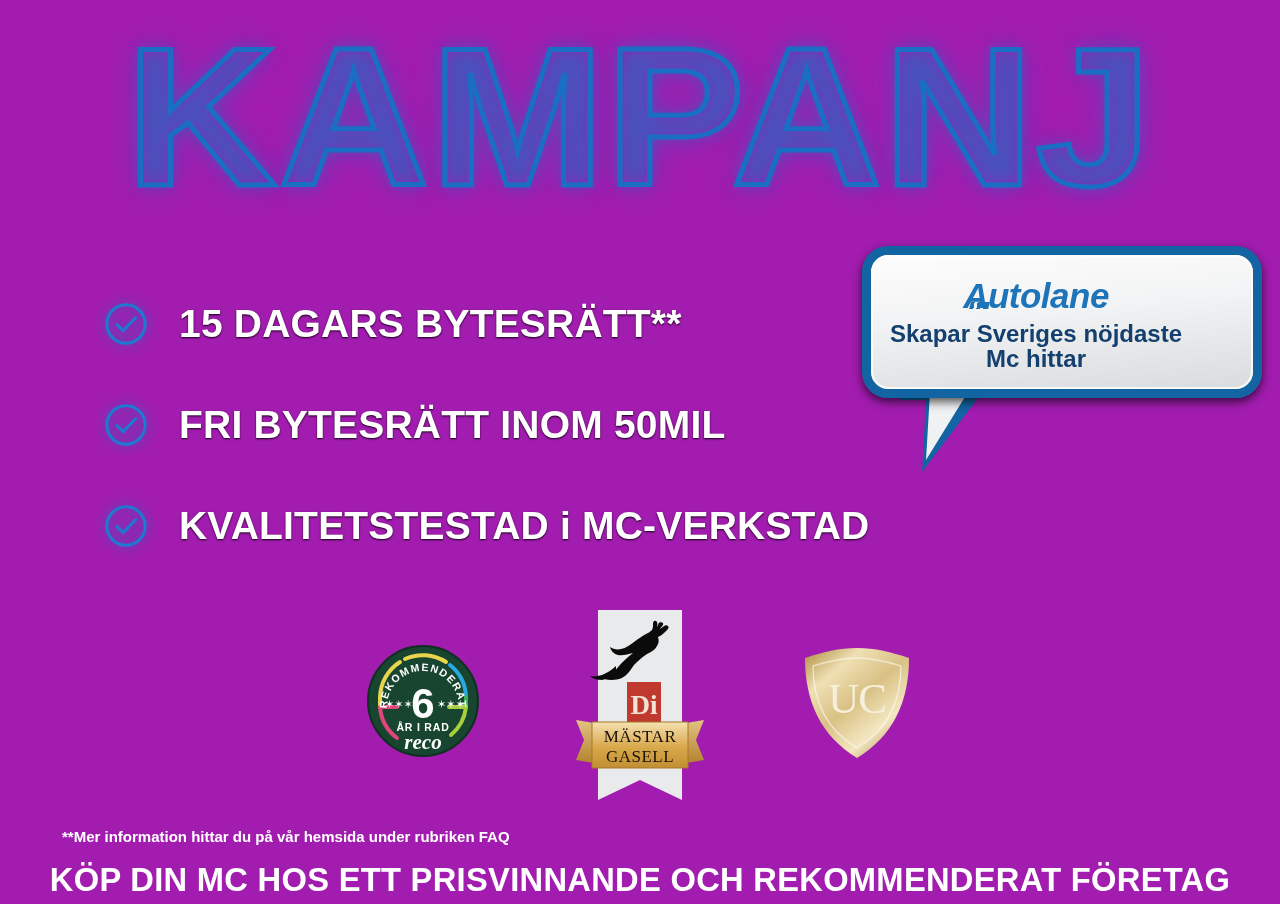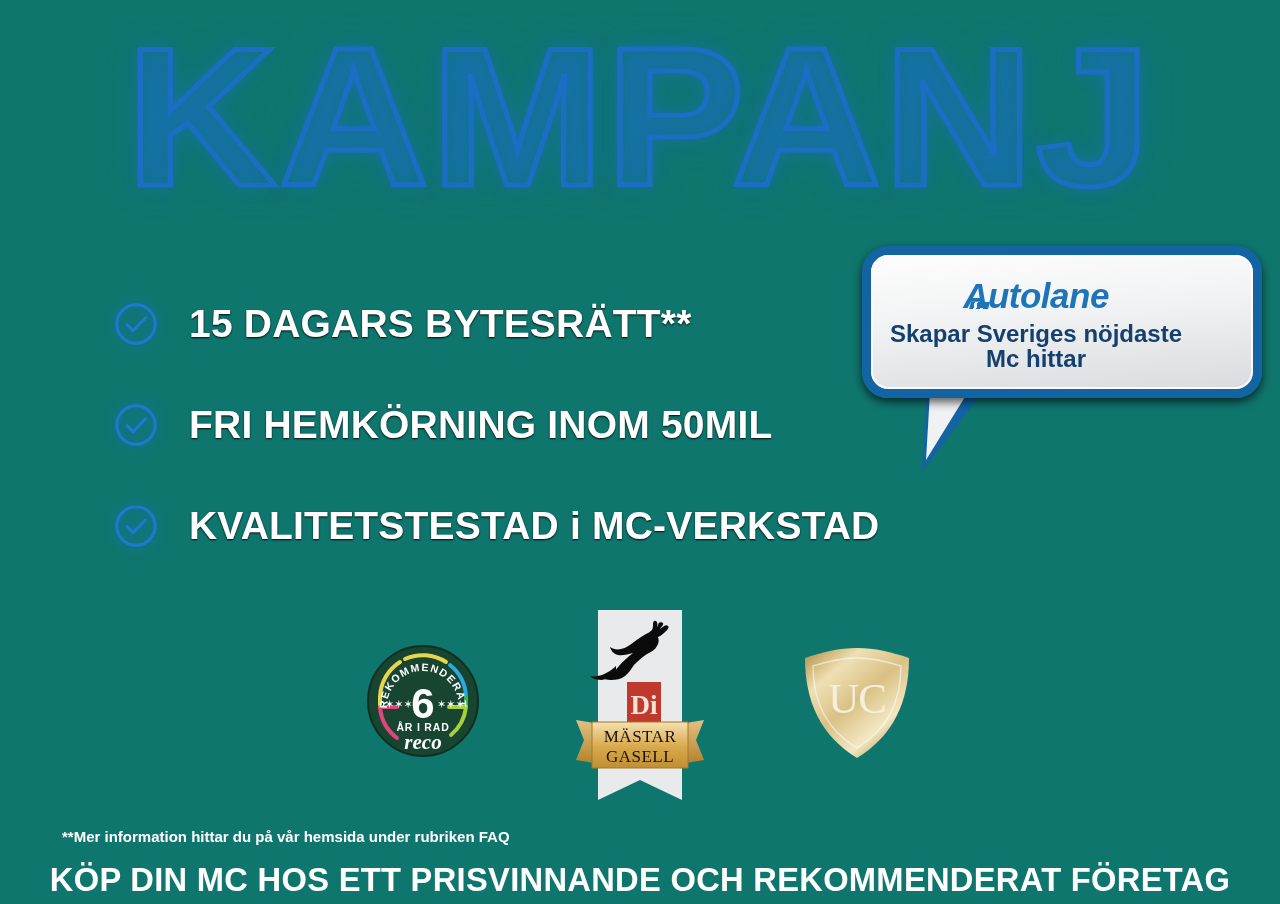--- a/index.html
+++ b/index.html
@@ -7,21 +7,21 @@
     padding: 0;
     background: #000000;
   }
   body {
     font-family: "Liberation Sans", sans-serif;
   }
   #poster {
     position: relative;
     width: 1280px;
     height: 904px;
-    background: #0f766e;
+    background: #a21caf;
     overflow: hidden;
   }
 
   
   .headline {
     position: absolute;
     left: 0;
     top: 18px;
     width: 1280px;
     text-align: center;
@@ -35,21 +35,21 @@
     text-shadow: 0 0 16px rgba(26,111,196,0.55), 0 0 34px rgba(26,111,196,0.30);
     transform: scaleX(1.06);
     transform-origin: 50% 50%;
     white-space: nowrap;
     user-select: none;
   }
 
   
   .bullets {
     position: absolute;
-    left: 113px;
+    left: 103px;
     top: 292px;
     width: 790px;
   }
   .bullet-row {
     display: flex;
     align-items: center;
     height: 64px;
     margin-bottom: 37px;
   }
   .check-icon {
@@ -228,21 +228,21 @@
         <path d="M14.5 24.5 L21 31 L34 17.5" fill="none" stroke="#1e7ad0" stroke-width="3.2" stroke-linecap="round" stroke-linejoin="round"></path>
       </svg>
       <div class="bullet-text">15 DAGARS BYTESRÄTT**</div>
     </div>
 
     <div class="bullet-row">
       <svg class="check-icon" viewBox="0 0 48 48">
         <circle cx="24" cy="24" r="20" fill="none" stroke="#1e7ad0" stroke-width="3.2"></circle>
         <path d="M14.5 24.5 L21 31 L34 17.5" fill="none" stroke="#1e7ad0" stroke-width="3.2" stroke-linecap="round" stroke-linejoin="round"></path>
       </svg>
-      <div class="bullet-text">FRI HEMKÖRNING INOM 50MIL</div>
+      <div class="bullet-text">FRI BYTESRÄTT INOM 50MIL</div>
     </div>
 
     <div class="bullet-row">
       <svg class="check-icon" viewBox="0 0 48 48">
         <circle cx="24" cy="24" r="20" fill="none" stroke="#1e7ad0" stroke-width="3.2"></circle>
         <path d="M14.5 24.5 L21 31 L34 17.5" fill="none" stroke="#1e7ad0" stroke-width="3.2" stroke-linecap="round" stroke-linejoin="round"></path>
       </svg>
       <div class="bullet-text">KVALITETSTESTAD i MC-VERKSTAD</div>
     </div>
 

